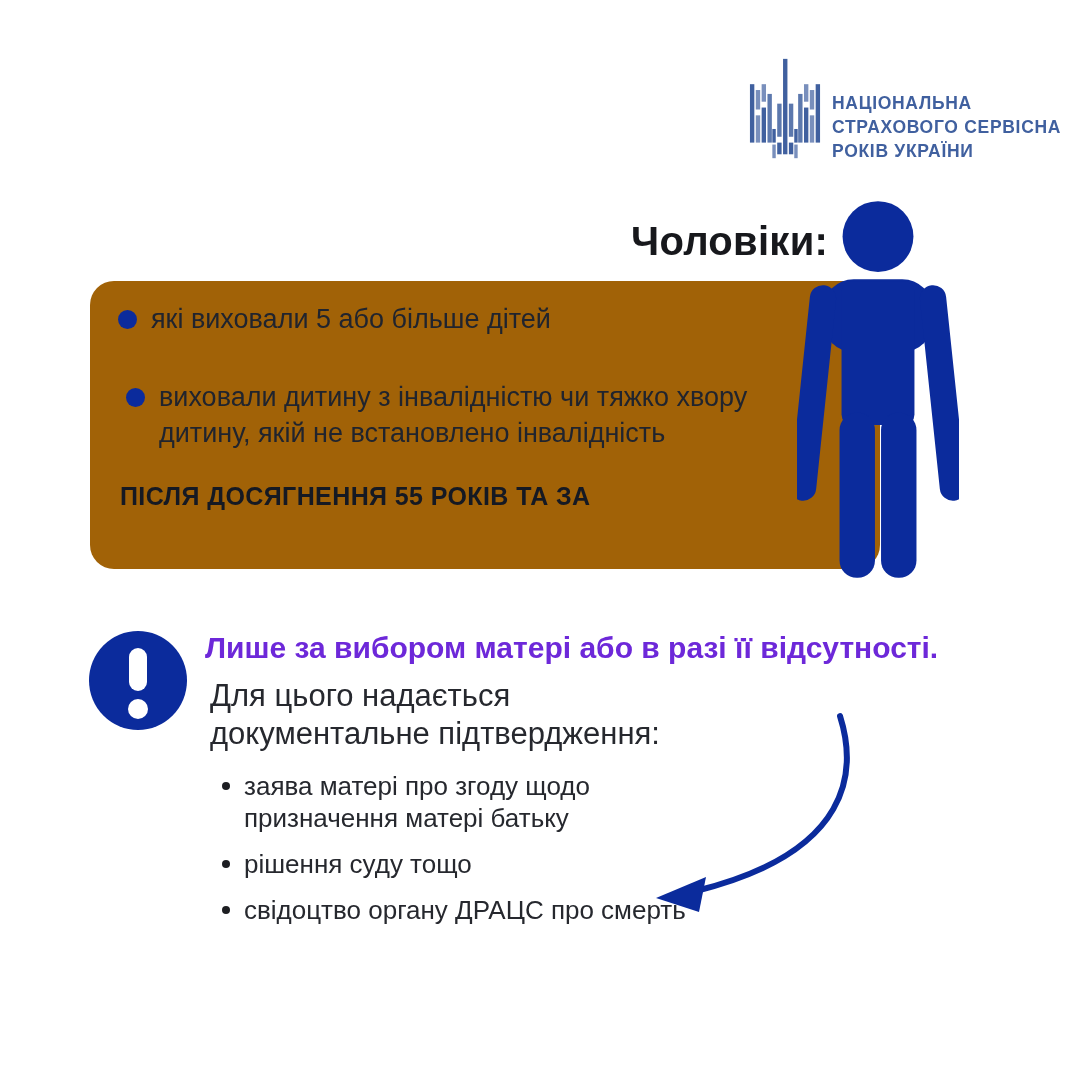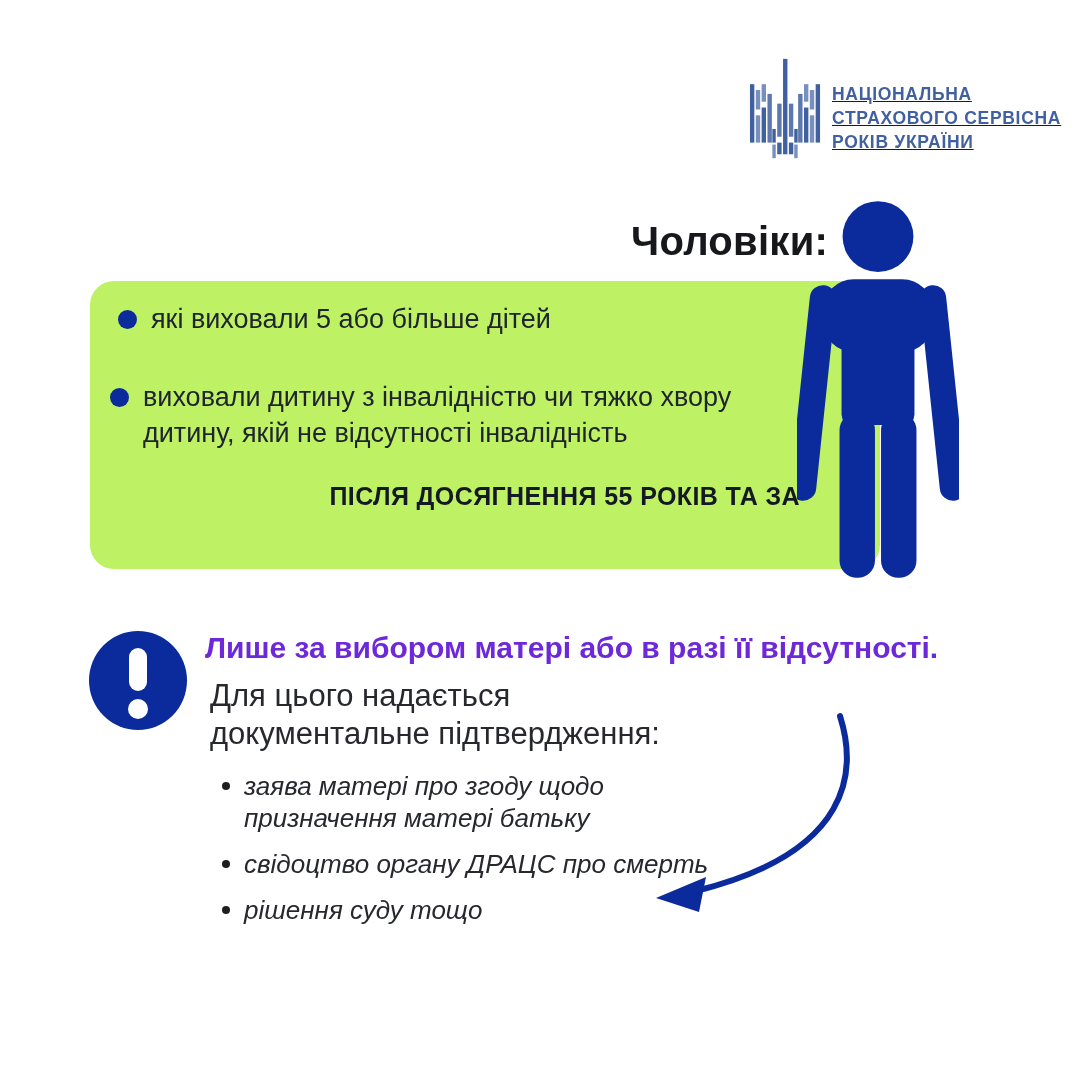--- a/index.html
+++ b/index.html
@@ -5,72 +5,72 @@
   * { margin:0; padding:0; box-sizing:border-box; }
   html,body { width:1080px; height:1080px; }
   body {
     position:relative;
     background:#ffffff;
     font-family:"Liberation Sans", sans-serif;
     overflow:hidden;
     color:#1a1c22;
   }
   
-  .brand { position:absolute; left:748px; top:56px; display:flex; align-items:center;text-decoration:underline; }
+  .brand { position:absolute; left:748px; top:56px; display:flex; align-items:flex-end; }
   .brand svg { width:74px; height:107px; flex:0 0 auto; }
   .brand-text {
     margin:17px 0 0 10px;
     color:#40609f;
     font-size:17.5px;
     font-weight:bold;
     letter-spacing:0.7px;
     line-height:24px;
     white-space:nowrap;
   }
   
   .page-title {
     position:absolute; left:631px; top:219px;
     font-size:40px; font-weight:bold; color:#17181c; letter-spacing:0.3px;
   }
   .person { position:absolute; left:797px; top:200px; width:162px; height:380px; z-index:3; }
   
   .card {
     position:absolute; left:90px; top:281px;
     width:790px; height:288px;
-    background:#bef264; border-radius:24px; z-index:1;
+    background:#a16207; border-radius:24px; z-index:1;
   }
   .card-row { position:absolute; display:flex; align-items:flex-start; }
   .card-row.r1 { left:28px; top:20px; }
-  .card-row.r2 { left:20px; top:98px; }
+  .card-row.r2 { left:36px; top:98px; }
   .dot-lg {
     width:19px; height:19px; border-radius:50%;
     background:#0b2b9c; margin:9px 14px 0 0; flex:0 0 auto;
   }
   .card-text { font-size:27px; line-height:36px; color:#20242e; }
   .card-text span { display:block; }
   .condition {
     position:absolute; left:30px; top:198px; width:680px;
-    text-align:right;
+    text-align:left;
     font-size:25px; font-weight:bold; letter-spacing:0.4px;
     line-height:34px; color:#151923;
   }
   .condition span { display:block; }
   
   .alert-badge { position:absolute; left:89px; top:631px; width:98px; height:99px; }
   .note-title {
     position:absolute; left:205px; top:631px;
     font-size:30px; font-weight:bold; color:#6d28d9;
   }
   .note-intro {
     position:absolute; left:210px; top:677px;
     font-size:31px; line-height:38px; color:#26282e;
   }
   .note-intro span { display:block; }
   .docs { position:absolute; left:222px; top:770px; list-style:none; }
-  .docs li { display:flex; align-items:flex-start; margin-bottom:14px;font-style:italic; }
+  .docs li { display:flex; align-items:flex-start; margin-bottom:14px; }
   .dot-sm {
     width:8px; height:8px; border-radius:50%;
     background:#1d1e22; margin:12px 14px 0 0; flex:0 0 auto;
   }
   .doc-text { font-size:26px; line-height:32px; color:#26282e; }
   .doc-text span { display:block; }
   .arrow { position:absolute; left:636px; top:702px; width:230px; height:215px; z-index:2; }
 </style>
 </head>
 <body>
@@ -129,21 +129,21 @@
   <div class="card-row r1">
     <span class="dot-lg"></span>
     <div class="card-text">
       <span>які виховали 5 або більше дітей</span>
     </div>
   </div>
   <div class="card-row r2">
     <span class="dot-lg"></span>
     <div class="card-text">
       <span>виховали дитину з інвалідністю чи тяжко хвору</span>
-      <span>дитину, якій не відсутності інвалідність</span>
+      <span>дитину, якій не встановлено інвалідність</span>
     </div>
   </div>
   <div class="condition">
     <span>ПІСЛЯ ДОСЯГНЕННЯ 55 РОКІВ ТА ЗА</span>
   </div>
 </section>
 
 <svg class="alert-badge" viewBox="0 0 98 99" aria-hidden="true">
   <ellipse cx="49" cy="49.5" rx="49" ry="49.5" fill="#0b2b9c"></ellipse>
   <rect x="40" y="17" width="18" height="43" rx="9" fill="#ffffff"></rect>
@@ -161,27 +161,27 @@
   <li>
     <span class="dot-sm"></span>
     <div class="doc-text">
       <span>заява матері про згоду щодо</span>
       <span>призначення матері батьку</span>
     </div>
   </li>
   <li>
     <span class="dot-sm"></span>
     <div class="doc-text">
-      <span>свідоцтво органу ДРАЦС про смерть</span>
+      <span>рішення суду тощо</span>
     </div>
   </li>
   <li>
     <span class="dot-sm"></span>
     <div class="doc-text">
-      <span>рішення суду тощо</span>
+      <span>свідоцтво органу ДРАЦС про смерть</span>
     </div>
   </li>
 </ul>
 
 <svg class="arrow" viewBox="0 0 230 215" aria-hidden="true">
   <path d="M 204 14 C 221 68 217 150 60 189" fill="none" stroke="#0b2b9c" stroke-width="6" stroke-linecap="round"></path>
   <polygon points="20,196 70,175 63,210" fill="#0b2b9c"></polygon>
 </svg>
 
 </body></html>

